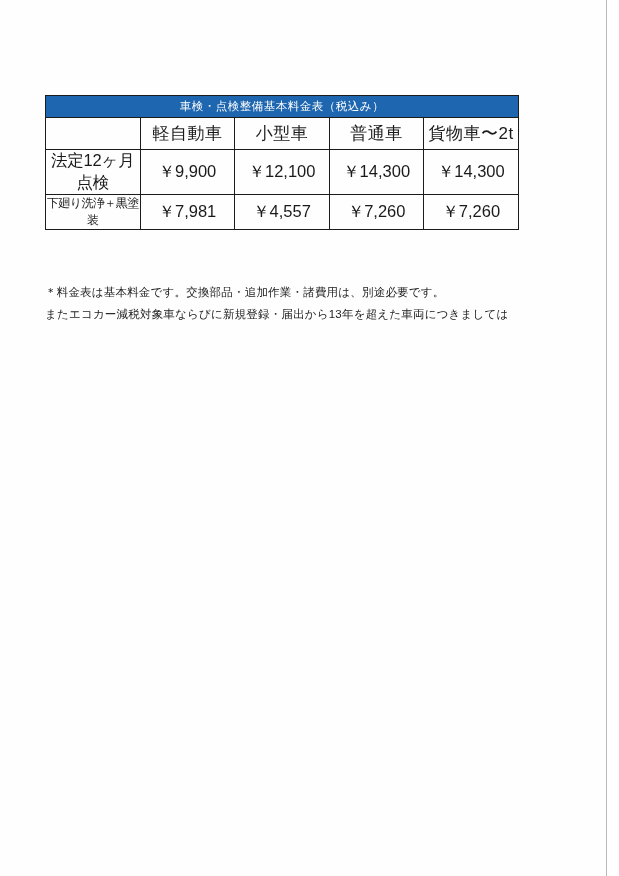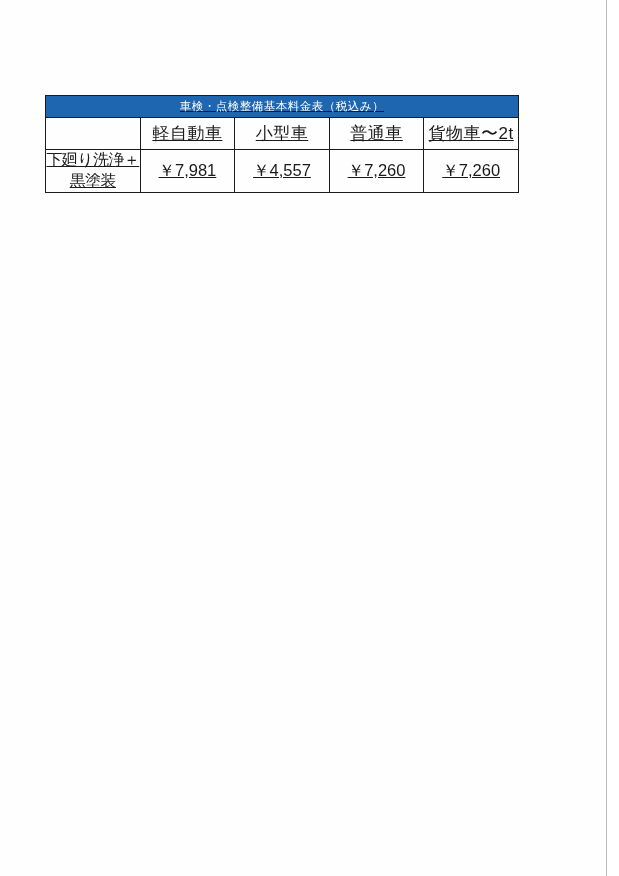--- a/index.html
+++ b/index.html
@@ -36,21 +36,20 @@
   #price-table-wrap {
     position: absolute;
     left: 45px;
     top: 95px;
     width: 474px;
   }
   table.price-table {
     border-collapse: collapse;
     width: 474px;
     table-layout: fixed;
-    text-decoration: underline;
   }
   table.price-table td,
   table.price-table th {
     border: 1px solid #1b1b1b;
     text-align: center;
     vertical-align: middle;
     font-weight: normal;
     padding: 0;
   }
   .title-row td {
@@ -74,21 +73,21 @@
     width: 142px;
   }
   .col-val {
     width: 83px;
   }
   .label-cell {
     font-size: 16.5px;
     letter-spacing: -0.2px;
   }
   .label-cell.tight {
-    font-size: 16px;
+    font-size: 12px;
     letter-spacing: -0.6px;
   }
   .head-cell-small {
     font-size: 14.5px;
     letter-spacing: -0.3px;
   }
   .val-cell {
     font-family: "Liberation Sans", sans-serif;
     font-size: 16px;
   }
@@ -119,31 +118,40 @@
         </tr>
         <tr class="head-row">
           <td class="col-label"></td>
           <td class="col-val">軽自動車</td>
           <td class="col-val">小型車</td>
           <td class="col-val">普通車</td>
           <td class="col-val head-cell-small">貨物車〜2t</td>
         </tr>
 
 
+        <tr class="body-row">
+          <td class="col-label label-cell">法定12ヶ月点検</td>
+          <td class="col-val val-cell">￥9,900</td>
+          <td class="col-val val-cell">￥12,100</td>
+          <td class="col-val val-cell">￥14,300</td>
+          <td class="col-val val-cell">￥14,300</td>
+        </tr>
 
 
         <tr class="body-row">
           <td class="col-label label-cell tight">下廻り洗浄＋黒塗装</td>
           <td class="col-val val-cell">￥7,981</td>
           <td class="col-val val-cell">￥4,557</td>
           <td class="col-val val-cell">￥7,260</td>
           <td class="col-val val-cell">￥7,260</td>
         </tr>
       </tbody>
     </table>
   </div>
 
   <div id="notes">
+    <div class="note-line">＊料金表は基本料金です。交換部品・追加作業・諸費用は、別途必要です。</div>
+    <div class="note-line">またエコカー減税対象車ならびに新規登録・届出から13年を超えた車両につきましては</div>
   </div>
 
 </div>
 
 <div id="page-edge"></div>
 
 </body></html>

